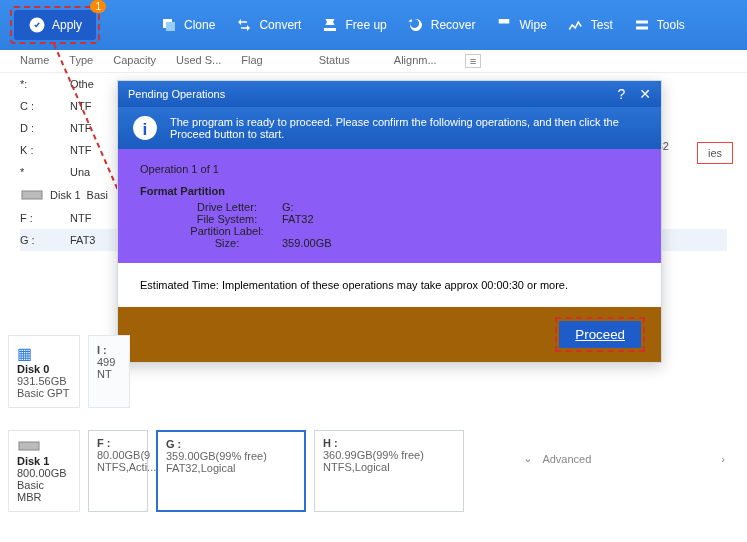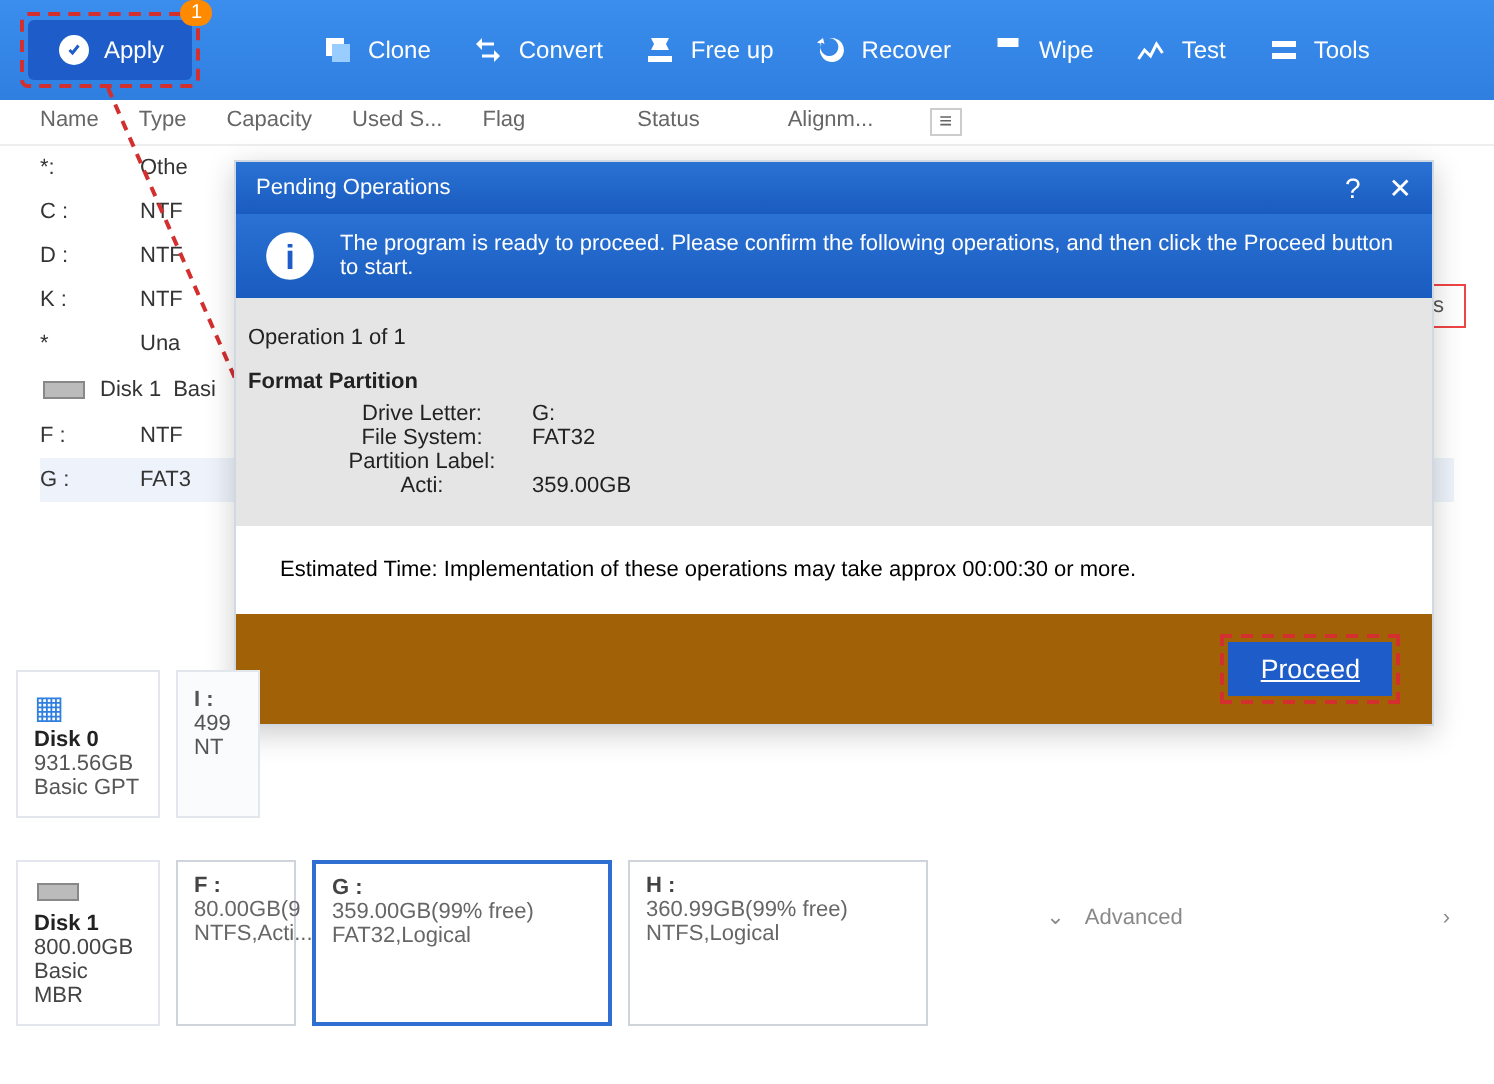--- a/index.html
+++ b/index.html
@@ -20,26 +20,26 @@
     .plist { font-size:11px; color:#333; padding:0 20px; }
     .prow { display:flex; align-items:center; padding:5px 0; }
     .prow .dl { width:50px; }
     .prow.sel { background:#eef3fb; }
     .disk-line { display:flex; align-items:center; gap:6px; padding:5px 0; }
 
     
     .arrow-svg { position:absolute; top:44px; left:50px; width:140px; height:280px; pointer-events:none; }
 
     
-    .modal { position:absolute; top:80px; left:117px; width:600px; background:#fff; border:1px solid #cfd8e3; box-shadow:0 4px 14px rgba(0,0,0,.2); font-size:11px; }
+    .modal { position:absolute; top:80px; left:117px; width:545px; background:#fff; border:1px solid #cfd8e3; box-shadow:0 4px 14px rgba(0,0,0,.2); font-size:11px; }
     .m-head { background:linear-gradient(#2a72d4,#1a5bbf); color:#fff; padding:5px 10px; display:flex; justify-content:space-between; align-items:center; }
     .m-head .r { display:flex; gap:14px; font-size:14px; }
     .m-msg { background:linear-gradient(#2a72d4,#1a5bbf); color:#fff; padding:8px 14px; display:flex; gap:12px; align-items:center; }
     .m-msg svg { width:26px; height:26px; flex-shrink:0; }
-    .m-body { background:#e5e5e5; padding:14px 6px; color:#222; }
+    .m-body { background:#8b5cf6; padding:14px 22px; color:#222; }
     .op-title { margin:0 0 10px; }
     .op-name { font-weight:bold; margin-bottom:4px; }
     .kv { margin-left:32px;text-align:center; }
     .kv div { display:flex; }
     .kv .k { width:110px; }
     .m-est { padding:16px 22px; background:#fff; }
     .m-foot { padding:10px 16px; display:flex; justify-content:flex-end; background:#a16207; }
     .proceed-wrap { border:2px dashed #d32f2f; padding:2px; }
     .proceed { background:#1e5cc9; color:#fff; padding:6px 16px; text-decoration:underline; border:none; cursor:pointer; }
 
@@ -212,21 +212,21 @@
         </div>
       <div>
           <span class="k">File System:</span>
           <span>FAT32</span>
         </div>
       <div>
           <span class="k">Partition Label:</span>
           <span></span>
         </div>
       <div>
-          <span class="k">Acti:</span>
+          <span class="k">Size:</span>
           <span>359.00GB</span>
         </div>
     </div>
   </div>
   <div class="m-est">Estimated Time: Implementation of these operations may take approx 00:00:30 or more.</div>
   <div class="m-foot">
     <div class="proceed-wrap">
       <button class="proceed">Proceed</button>
     </div>
   </div>

